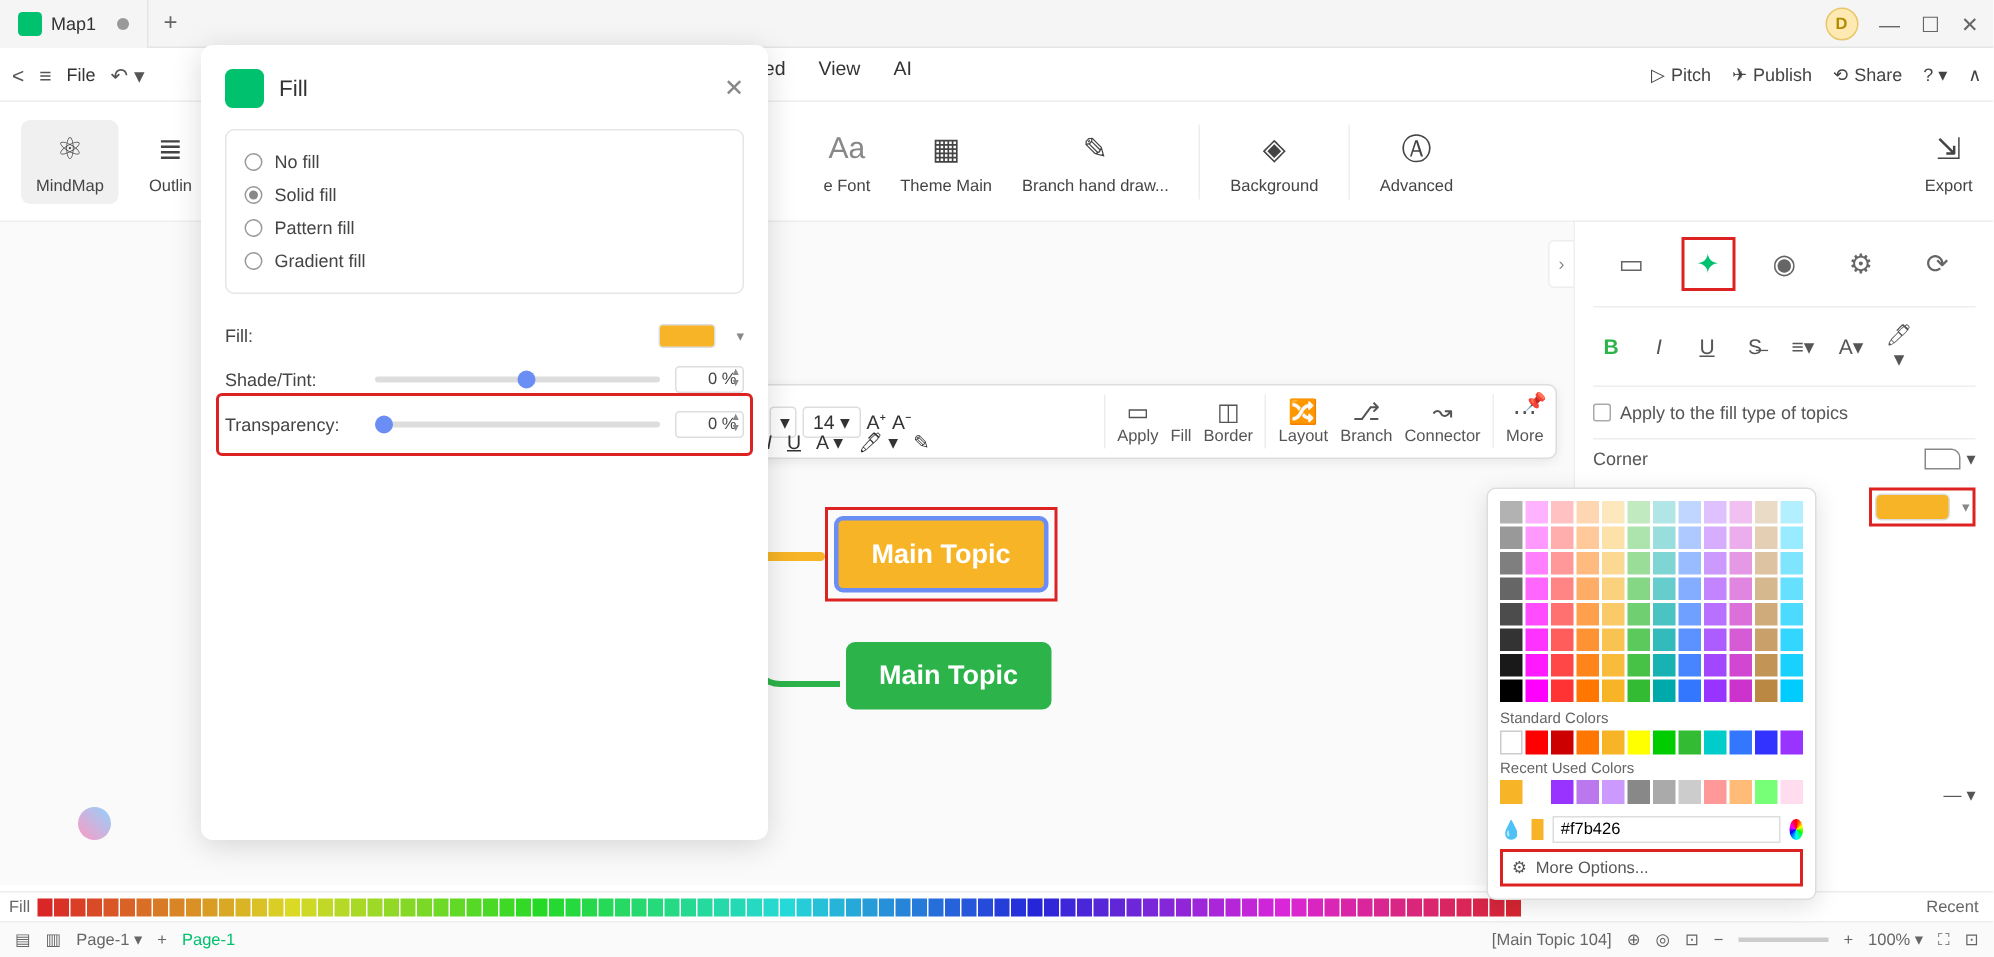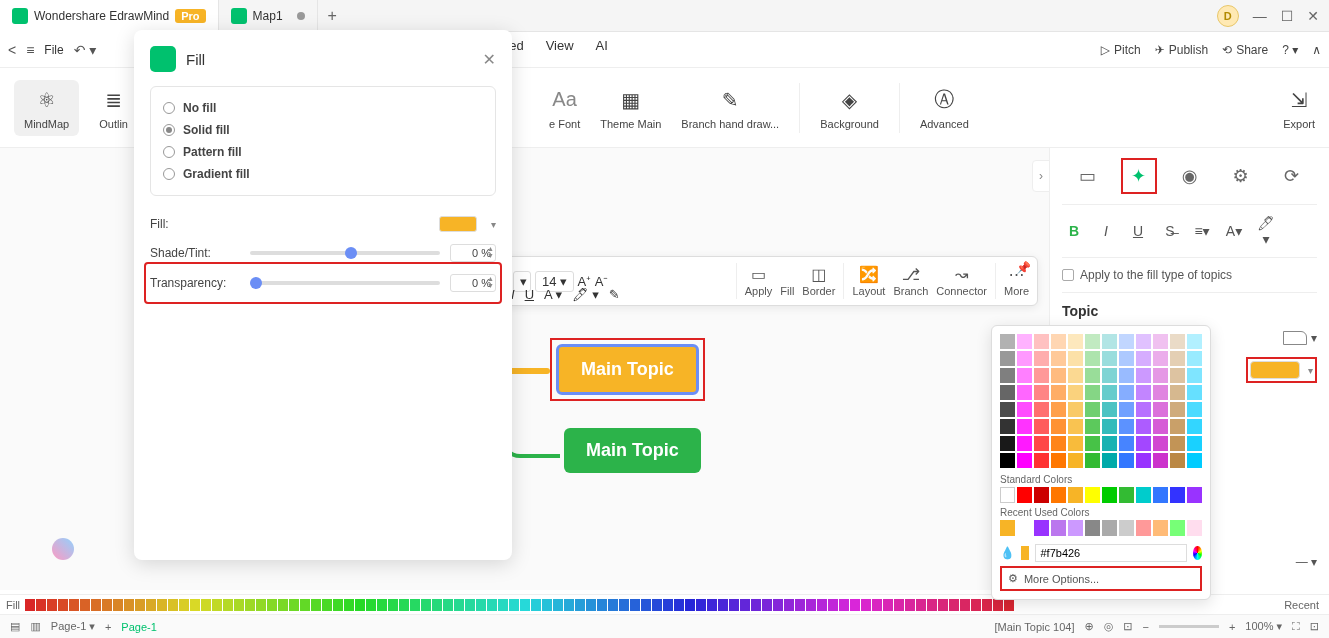--- a/index.html
+++ b/index.html
@@ -52,21 +52,21 @@
 
 .logo-bl { position: absolute; left: 52px; bottom: 30px; width: 22px; height: 22px; background: linear-gradient(45deg,#ff5a9d,#4db5ff); border-radius: 50%; opacity: .6; }
 
 
 .fill-popup { position: absolute; left: 134px; top: 30px; width: 378px; height: 530px; background: #fff; border-radius: 8px; box-shadow: 0 4px 20px rgba(0,0,0,0.15); padding: 16px; z-index: 50; }
 .fill-popup .hdr { display: flex; align-items: center; gap: 10px; margin-bottom: 14px; }
 .fill-popup .hdr .logo { width: 26px; height: 26px; background: #00c16e; border-radius: 5px; }
 .fill-popup .hdr .ttl { font-size: 15px; color: #333; }
 .fill-popup .close { margin-left: auto; color: #888; font-size: 16px; }
 .fill-box { border: 1px solid #e5e5e5; border-radius: 6px; padding: 10px 12px; margin-bottom: 14px; }
-.radio-row { display: flex; align-items: center; gap: 8px; padding: 4px 0; color: #444; font-size: 12px; font-weight: bold; }
+.radio-row { display: flex; align-items: center; gap: 8px; padding: 4px 0; color: #444; font-size: 12px; }
 .radio { width: 12px; height: 12px; border: 1px solid #999; border-radius: 50%; display: inline-block; }
 .radio.on::after { content: ""; display: block; width: 6px; height: 6px; background: #888; border-radius: 50%; margin: 2px; }
 .prop-row { display: flex; align-items: center; padding: 6px 0; gap: 10px; font-size: 12px; color: #444; }
 .prop-row .label { width: 90px; }
 .slider { flex: 1; height: 4px; background: #ddd; border-radius: 2px; position: relative; }
 .slider .thumb { width: 12px; height: 12px; background: #6b8ef5; border-radius: 50%; position: absolute; top: -4px; }
 .num-box { width: 46px; border: 1px solid #ddd; padding: 2px 4px; border-radius: 3px; text-align: right; font-size: 11px; position: relative; }
 .spin { position: absolute; right: 1px; top: 0; font-size: 7px; line-height: 7px; color: #888; }
 .color-swatch { width: 38px; height: 16px; background: #f7b426; border-radius: 3px; border: 1px solid #ddd; }
 .drop { font-size: 10px; color: #888; margin-left: 4px; }
@@ -109,25 +109,20 @@
 
 .statusbar { position: absolute; left: 0; right: 0; bottom: 0; height: 24px; background: #fafafa; border-top: 1px solid #eee; display: flex; align-items: center; padding: 0 10px; gap: 10px; font-size: 11px; color: #666; }
 .statusbar .page-tab { color: #00c16e; }
 .statusbar .spacer { flex: 1; }
 .checkbox { width: 12px; height: 12px; border: 1px solid #aaa; border-radius: 2px; }
 </style>
 </head>
 <body>
 
 <div class="titlebar">
-  <div class="tab">
-    <span class="logo"></span>
-    <span>Wondershare EdrawMind</span>
-    <span class="badge-pro">Pro</span>
-  </div>
   <div class="tab file">
     <span class="logo"></span>
     <span>Map1</span>
     <span class="dot"></span>
   </div>
   <div class="add-tab">+</div>
   <div class="titlebar-right">
     <span class="avatar">D</span>
     <span class="winbtn">—</span>
     <span class="winbtn">☐</span>
@@ -317,21 +312,20 @@
     <span><u>U</u></span>
     <span>S̶</span>
     <span>≡▾</span>
     <span>A▾</span>
     <span>🖊▾</span>
   </div>
   <div class="rp-check">
     <span class="checkbox"></span>
       <span>Apply to the fill type of topics</span>
   </div>
-  <div class="rp-title">Topic</div>
   <div class="rp-row">
     <span>Corner</span>
     <span style="display:flex;gap:4px;align-items:center"><span class="corner-box"></span>▾</span>
   </div>
   <div class="rp-row">
     <span></span>
     <span class="swatch-wrap">
       <span class="swatch-btn"></span>
       <span class="drop">▾</span>
     </span>

